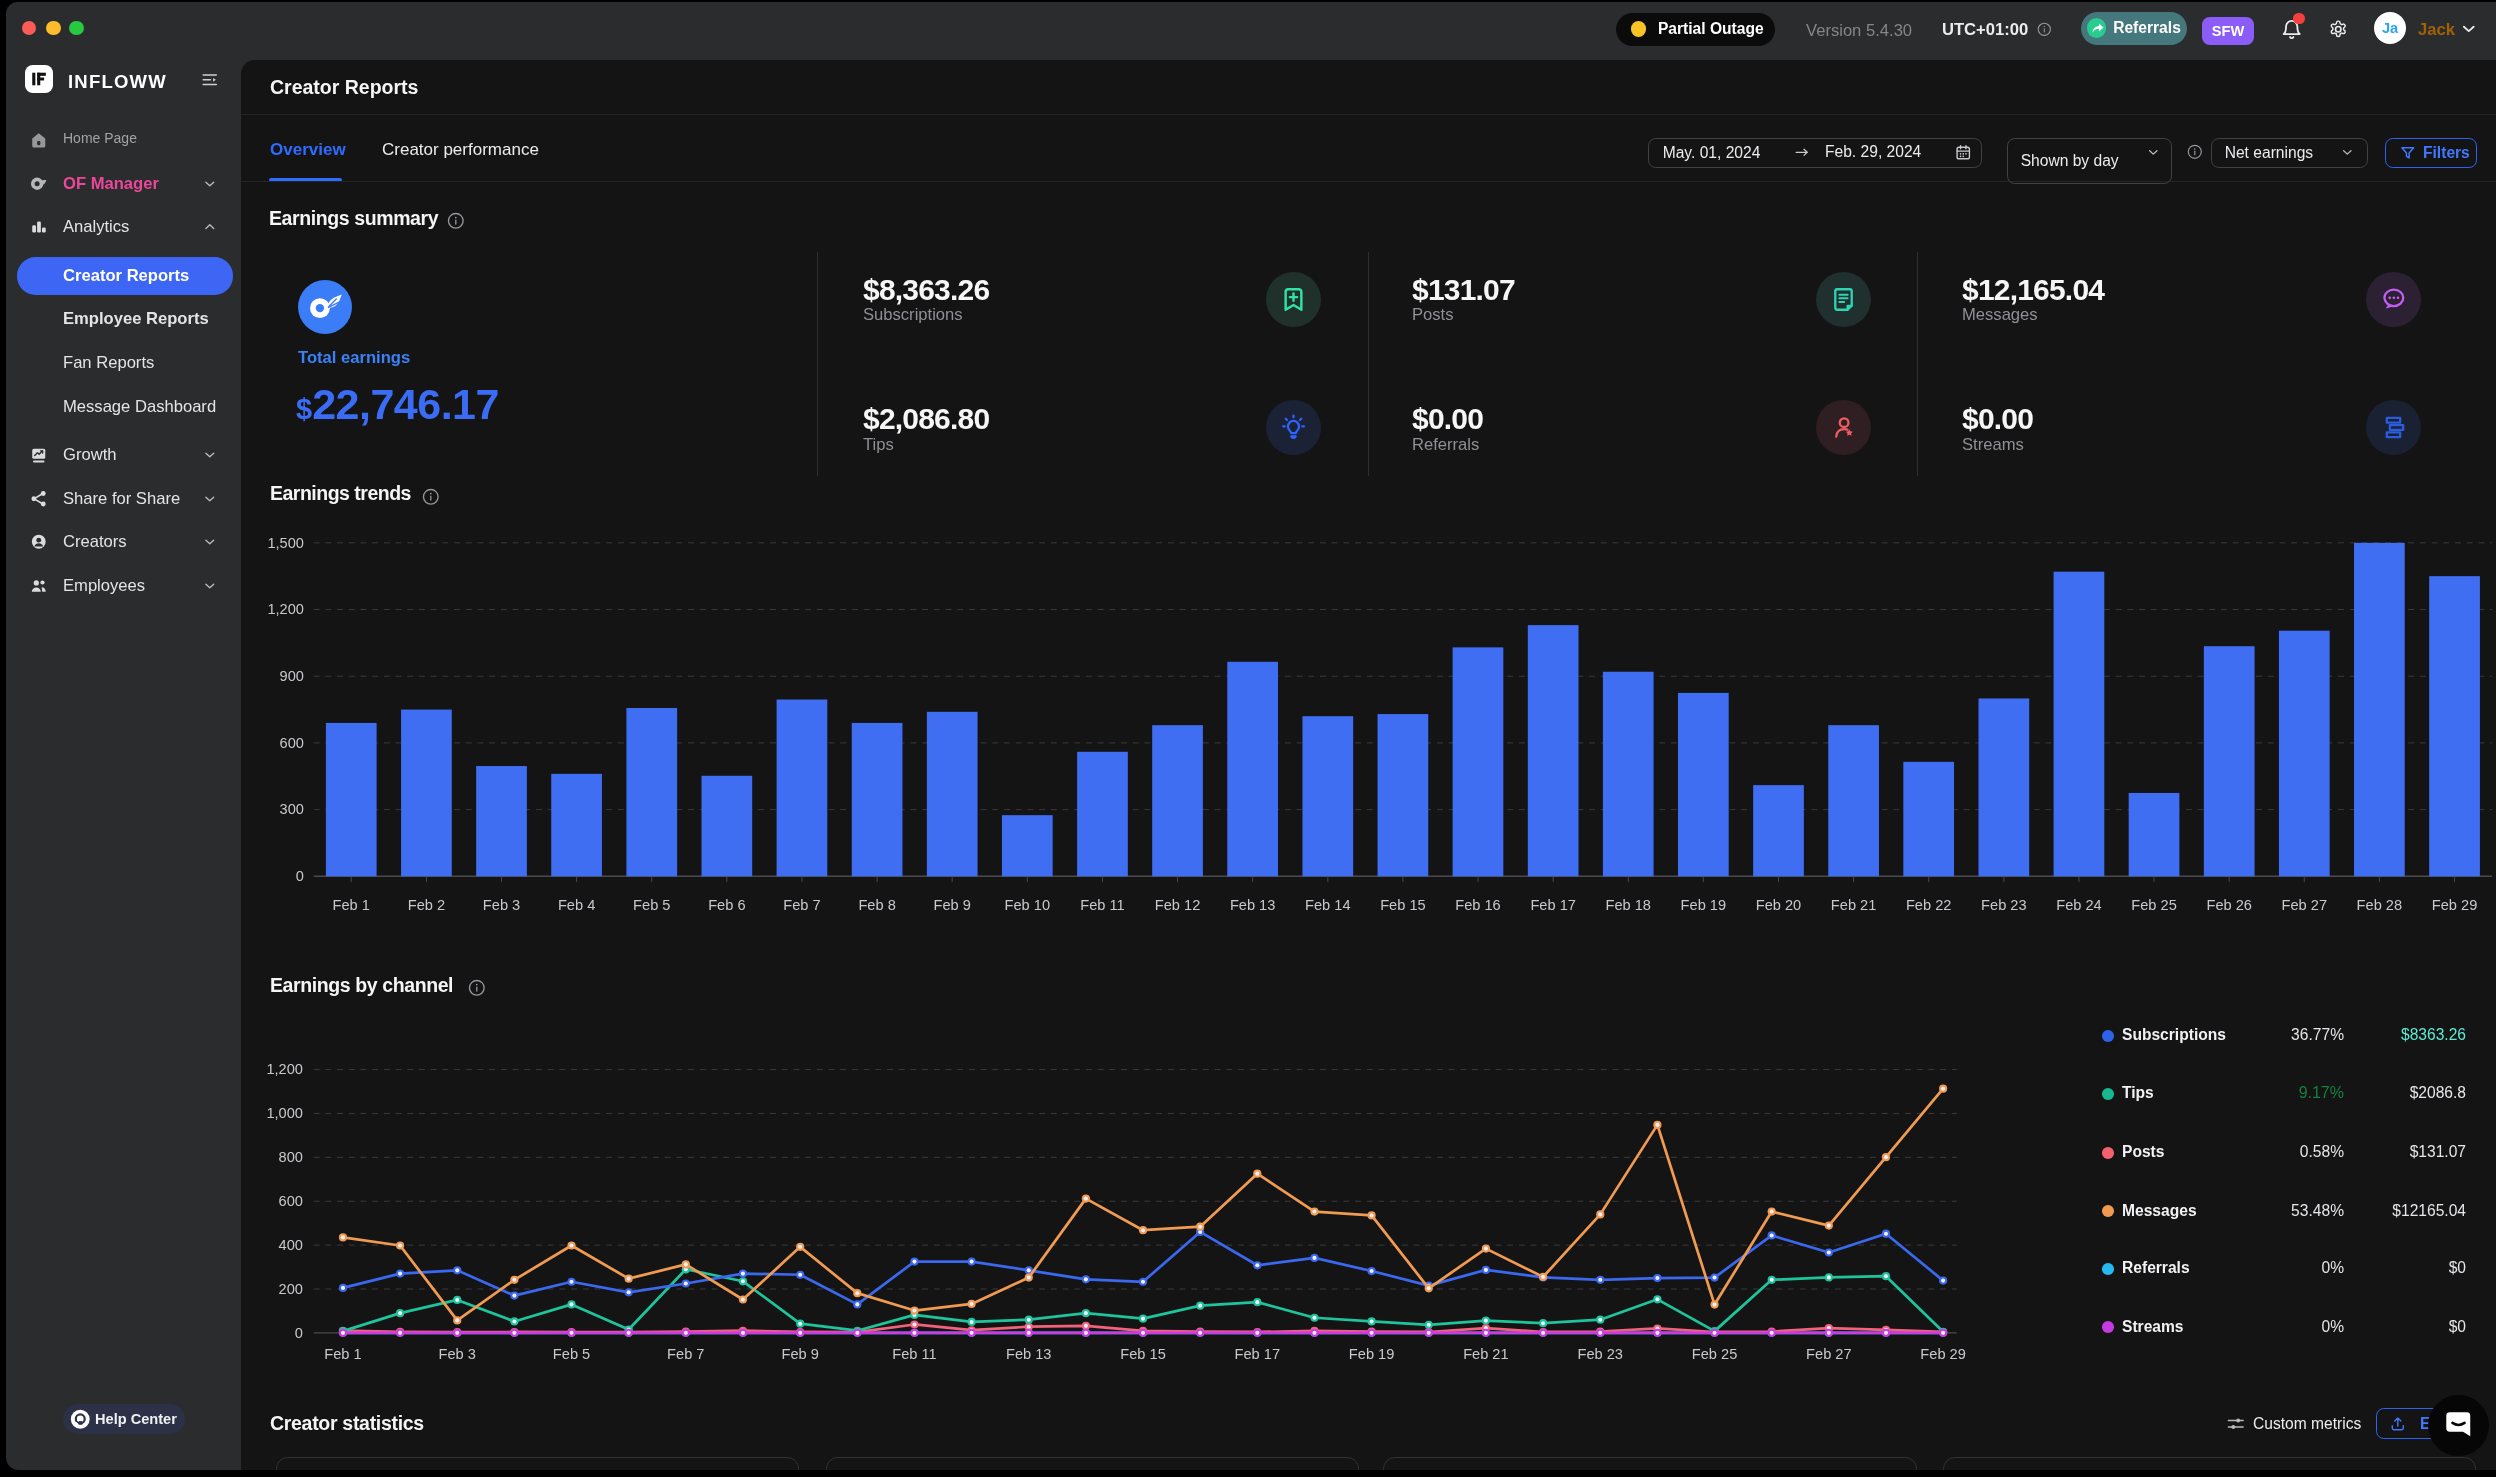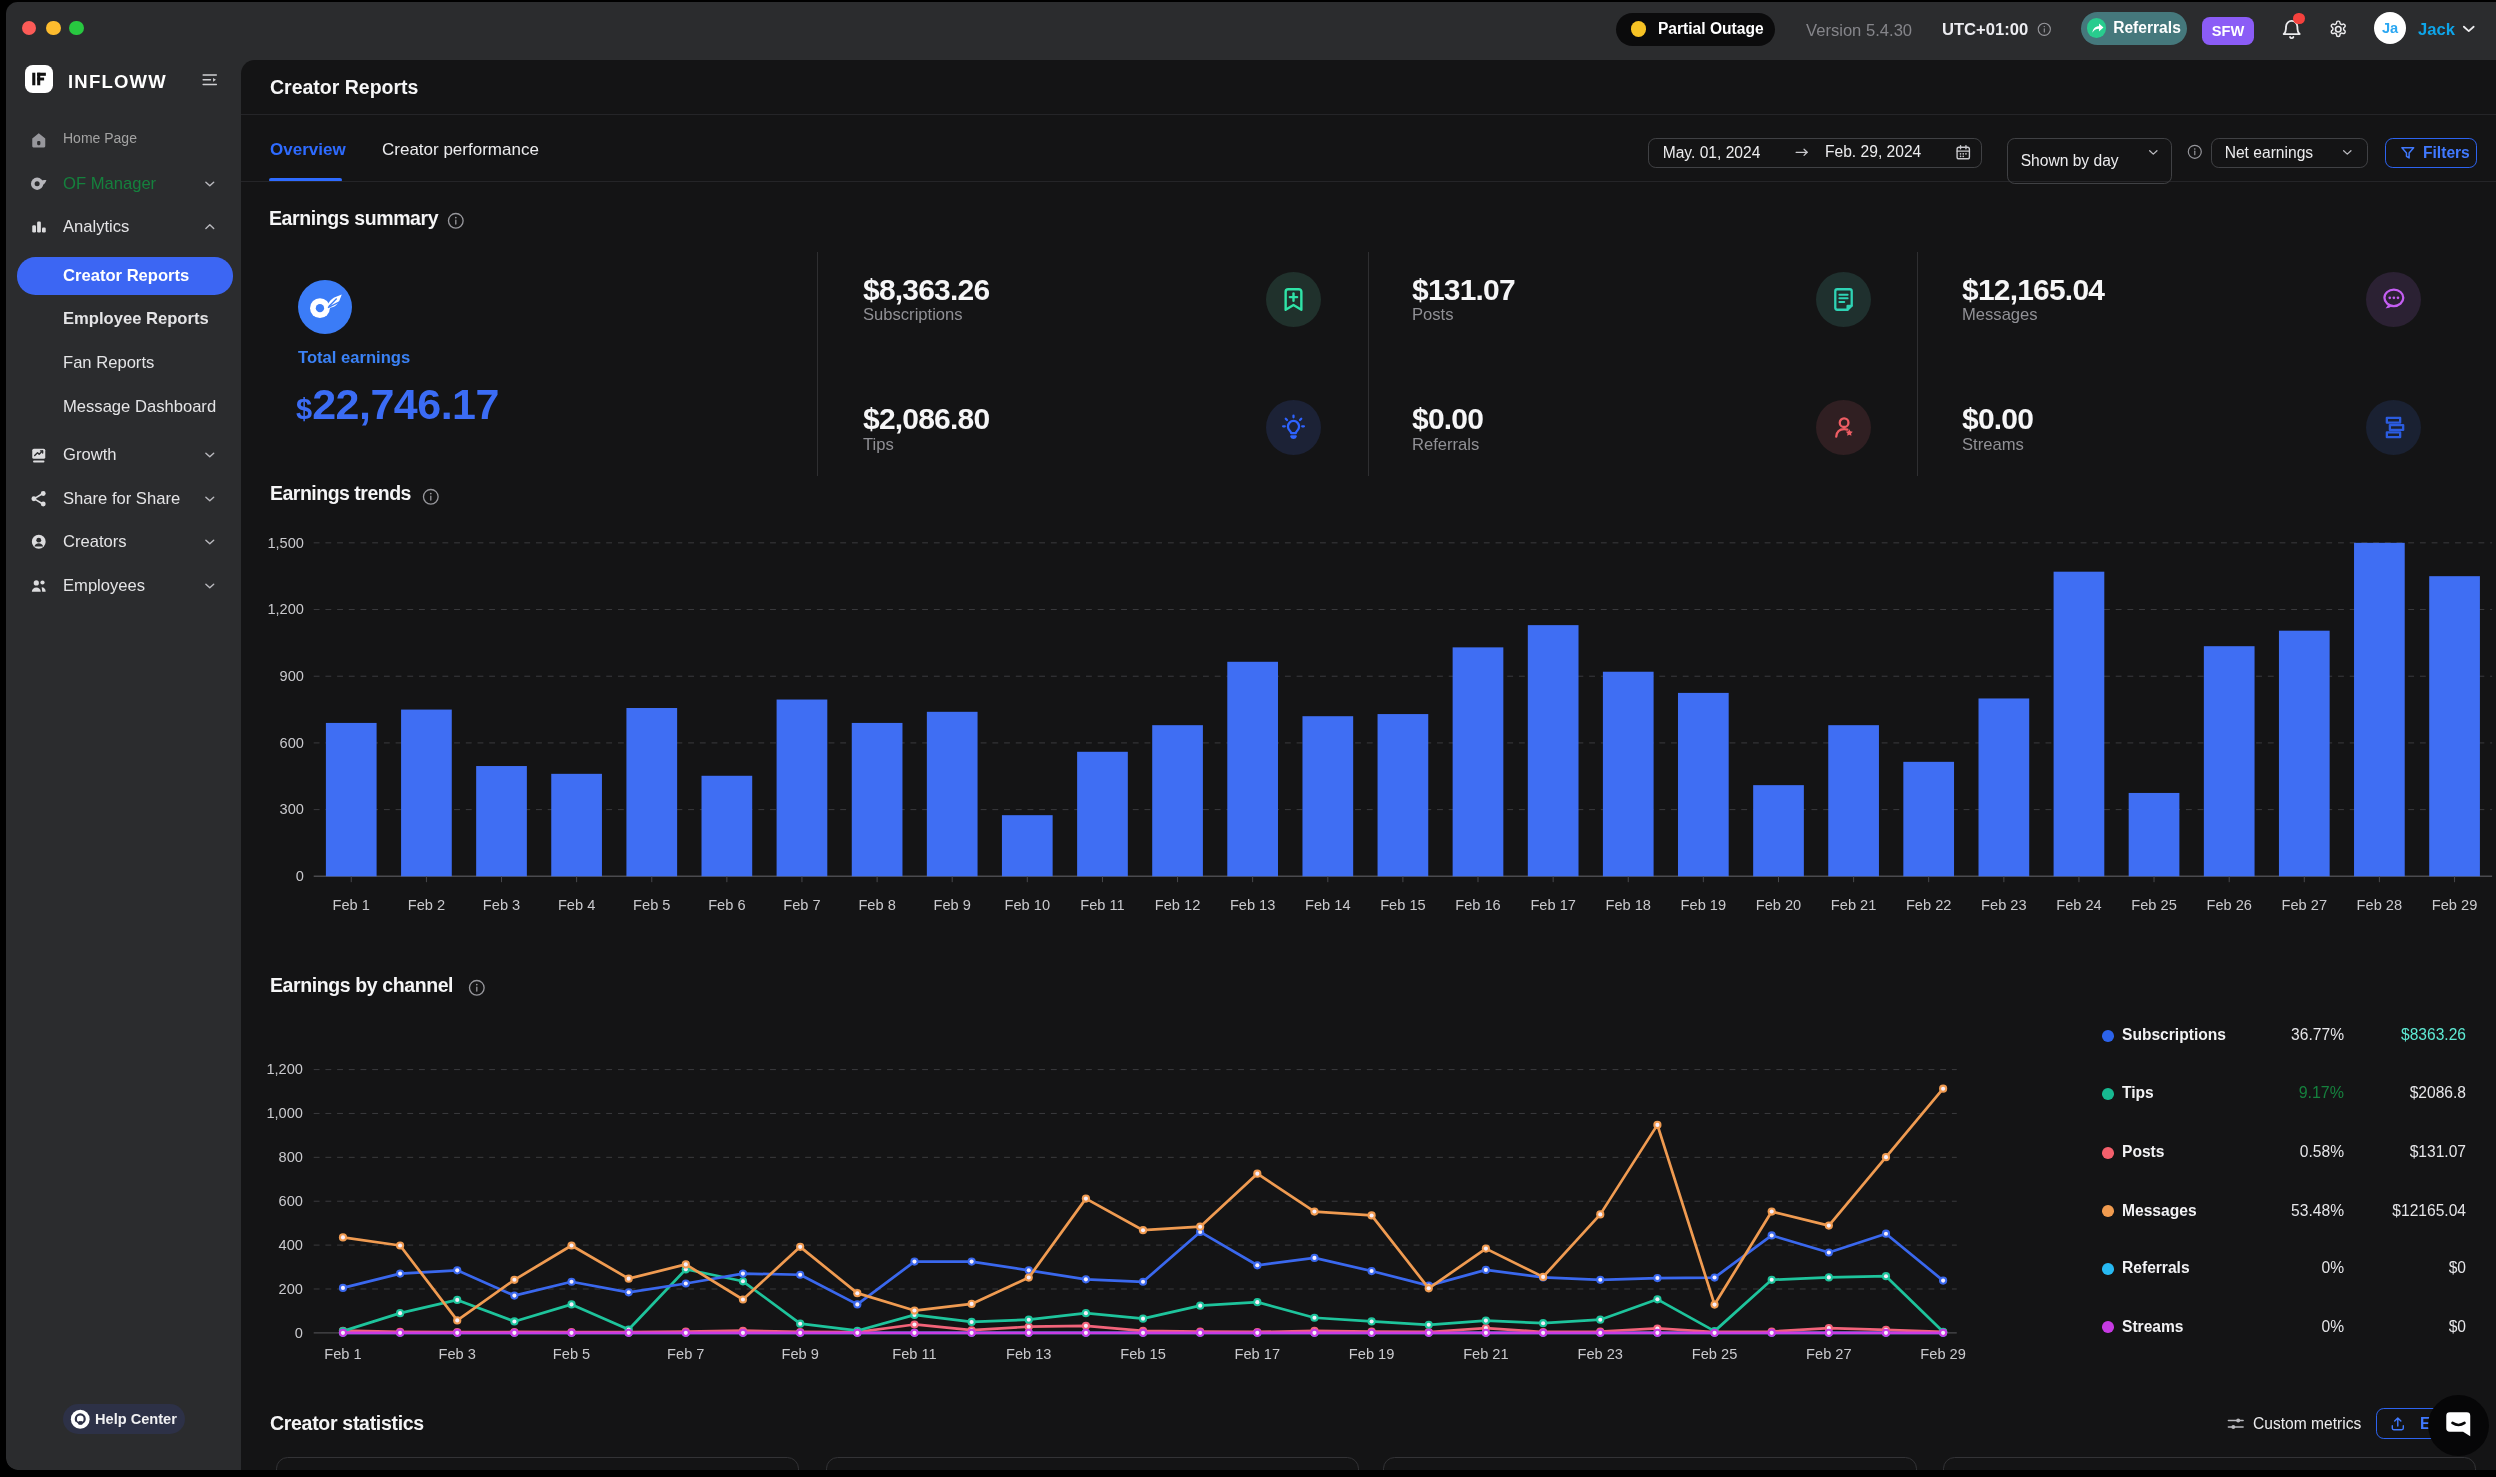--- a/index.html
+++ b/index.html
@@ -45,21 +45,21 @@
       <path d="M6.2 9.8a5.8 5.8 0 0 1 11.6 0c0 6.2 2.4 7.7 2.4 7.7H3.8s2.4-1.5 2.4-7.7" stroke="#ececee" stroke-width="1.9"></path>
       <path d="M10.3 20.6a1.9 1.9 0 0 0 3.4 0" stroke="#ececee" stroke-width="1.9"></path>
     </svg>
     <div class="dot" style="left:2293px;top:12.7px;width:11.7px;height:11.7px;background:#f5413d"></div>
     <svg class="abs " style="left:2328px;top:18.5px" width="20.5" height="20.5" viewBox="0 0 24 24" fill="none" stroke-linecap="round" stroke-linejoin="round">
       <circle cx="12" cy="12" r="3.2" stroke="#ececee" stroke-width="1.9"></circle>
       <path d="M12.22 2.5h-.44a1.8 1.8 0 0 0-1.8 1.8v.16a1.8 1.8 0 0 1-.9 1.56l-.39.22a1.8 1.8 0 0 1-1.8 0l-.13-.07a1.8 1.8 0 0 0-2.46.66l-.2.34a1.8 1.8 0 0 0 .66 2.46l.13.09a1.8 1.8 0 0 1 .9 1.55v.46a1.8 1.8 0 0 1-.9 1.56l-.13.08a1.8 1.8 0 0 0-.66 2.46l.2.34a1.8 1.8 0 0 0 2.46.66l.13-.07a1.8 1.8 0 0 1 1.8 0l.39.22a1.8 1.8 0 0 1 .9 1.56v.16a1.8 1.8 0 0 0 1.8 1.8h.44a1.8 1.8 0 0 0 1.8-1.8v-.16a1.8 1.8 0 0 1 .9-1.56l.39-.22a1.8 1.8 0 0 1 1.8 0l.13.07a1.8 1.8 0 0 0 2.46-.66l.2-.35a1.8 1.8 0 0 0-.66-2.46l-.13-.07a1.8 1.8 0 0 1-.9-1.57v-.45a1.8 1.8 0 0 1 .9-1.57l.13-.08a1.8 1.8 0 0 0 .66-2.46l-.2-.34a1.8 1.8 0 0 0-2.46-.66l-.13.07a1.8 1.8 0 0 1-1.8 0l-.39-.22a1.8 1.8 0 0 1-.9-1.56v-.16a1.8 1.8 0 0 0-1.8-1.8z" stroke="#ececee" stroke-width="1.7"></path>
     </svg>
     <div class="circ" style="left:2374px;top:11.7px;width:32px;height:32px;background:#fff"></div>
     <div class="t" style="left:2374px;top:11.7px;width:32px;height:32px;line-height:32px;text-align:center;color:#2ba7f2;font-size:14.6px;font-weight:700">Ja</div>
-    <div class="t" style="left:2418px;top:19.5px;font-size:16.6px;font-weight:600;color:#0ea5e9">Jack</div>
+    <div class="t" style="left:2418px;top:19.5px;font-size:16.6px;font-weight:600;color:#a16207">Jack</div>
     <svg class="abs " style="left:2459px;top:18.5px" width="19.5" height="19.5" viewBox="0 0 24 24" fill="none" stroke-linecap="round" stroke-linejoin="round">
       <polyline points="6,9.5 12,15 18,9.5" stroke="#ececee" stroke-width="2.2" fill="none"></polyline>
     </svg>
     <div class="abs" style="left:25px;top:65px;width:28px;height:28px;background:#fff;border-radius:7.8px"></div>
     <svg class="abs" style="left:25px;top:65px" width="28" height="28" viewBox="0 0 29 29">
       <rect x="7.5" y="8" width="3.2" height="13" fill="#111"></rect>
       <rect x="12.6" y="8" width="3.2" height="13" fill="#111"></rect>
       <rect x="12.6" y="8" width="9" height="3.2" fill="#111"></rect>
       <rect x="12.6" y="13" width="7.2" height="3" fill="#111"></rect>
     </svg>
@@ -73,21 +73,21 @@
     <svg class="abs " style="left:29px;top:130px" width="19.5" height="19.5" viewBox="0 0 24 24" fill="none" stroke-linecap="round" stroke-linejoin="round">
       <path d="M4 10.5 12 4l8 6.5V20a1.4 1.4 0 0 1-1.4 1.4H5.4A1.4 1.4 0 0 1 4 20Z" fill="#97979c"></path>
       <rect x="10" y="13.5" width="4" height="5.2" rx="1.4" fill="#2b2c2e"></rect>
     </svg>
     <div class="t" style="left:63px;top:130px;font-size:14px;font-weight:500;color:#a3a3a3">Home Page</div>
     <svg class="abs " style="left:29px;top:174px" width="19.5" height="19.5" viewBox="0 0 24 24" fill="none" stroke-linecap="round" stroke-linejoin="round">
       <circle cx="10" cy="12" r="7.6" fill="#b6b6bb"></circle>
       <circle cx="10" cy="12" r="3.1" fill="#2b2c2e"></circle>
       <path d="M14.5 8.6c2.2-1.3 4.6-1.6 7-1l-1.8 3.4c-.9 1.7-2.6 2.2-4.6 2.2" fill="#b6b6bb"></path>
     </svg>
-    <div class="t" style="left:63px;top:174px;font-size:16.6px;font-weight:400;color:#15803d">OF Manager</div>
+    <div class="t" style="left:63px;top:174px;font-size:16.6px;font-weight:700;color:#ec4899">OF Manager</div>
     <svg class="abs " style="left:202px;top:176px" width="15.6" height="15.6" viewBox="0 0 24 24" fill="none" stroke-linecap="round" stroke-linejoin="round">
       <polyline points="6,9.5 12,15 18,9.5" stroke="#b9b9be" stroke-width="2.2" fill="none"></polyline>
     </svg>
     <svg class="abs " style="left:29px;top:217px" width="19.5" height="19.5" viewBox="0 0 24 24" fill="none" stroke-linecap="round" stroke-linejoin="round">
       <rect x="4" y="10" width="4.6" height="9" rx="1.6" fill="#dcdcde"></rect>
       <rect x="10" y="5.5" width="4.6" height="13.5" rx="1.6" fill="#dcdcde"></rect>
       <rect x="16" y="13" width="4.6" height="6" rx="1.6" fill="#dcdcde"></rect>
     </svg>
     <div class="t" style="left:63px;top:217px;font-size:16.6px;font-weight:500;color:#e4e4e6">Analytics</div>
     <svg class="abs " style="left:202px;top:219px" width="15.6" height="15.6" viewBox="0 0 24 24" fill="none" stroke-linecap="round" stroke-linejoin="round">

